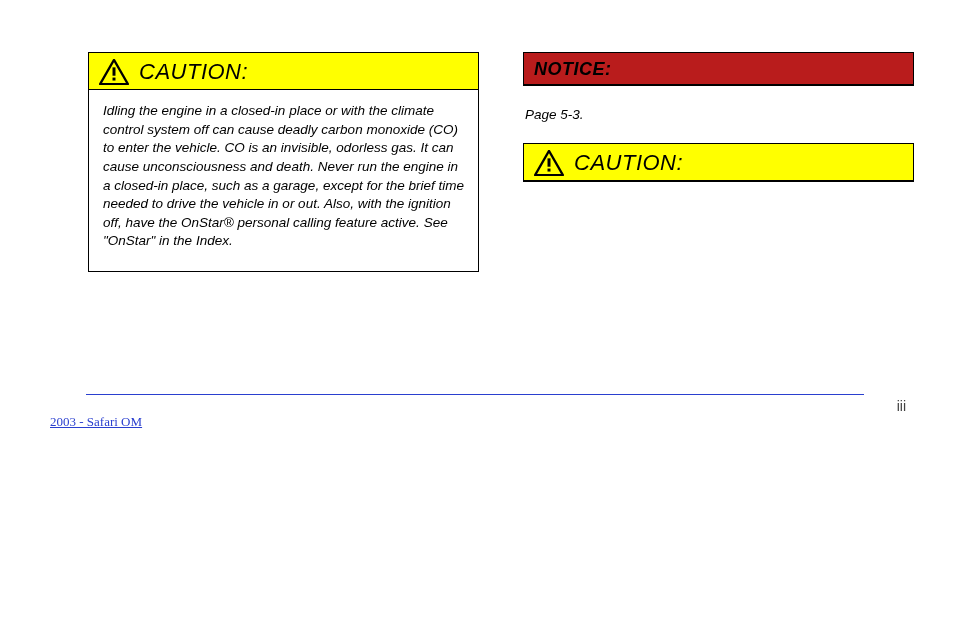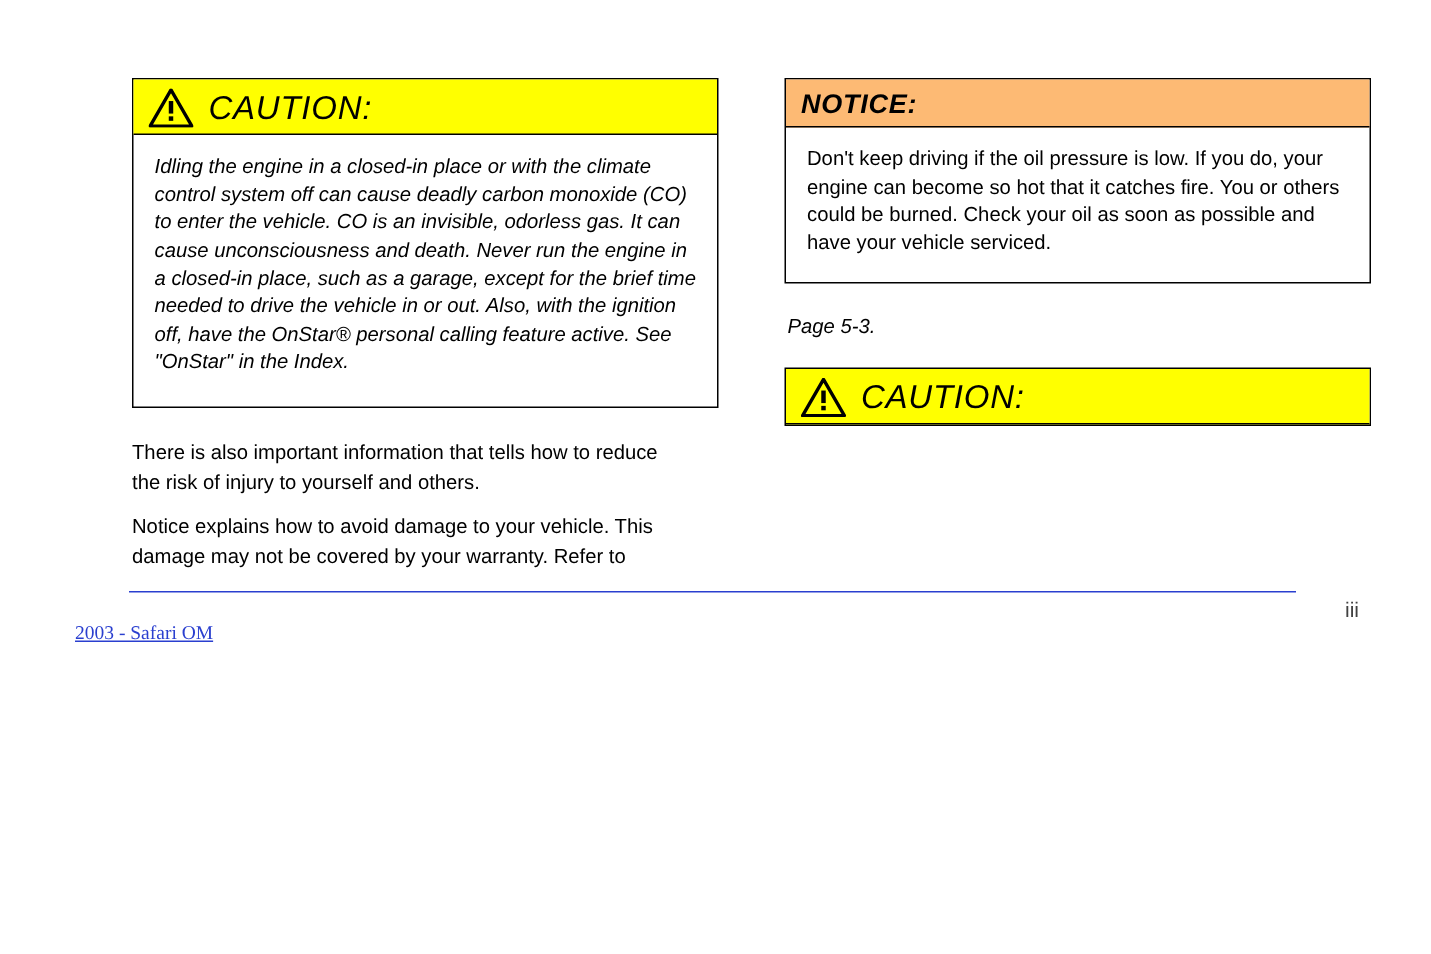--- a/index.html
+++ b/index.html
@@ -4,21 +4,21 @@
 <style>
   * { box-sizing: border-box; margin: 0; padding: 0; }
   html, body { width: 954px; height: 636px; background: #fff; font-family: Arial, Helvetica, sans-serif; color: #000; }
   .page { position: relative; width: 954px; height: 449px; padding: 0; }
   .columns { display: flex; gap: 44px; padding: 52px 40px 0 88px; }
   .col { flex: 1 1 0; min-width: 0; }
 
   .box { border: 1.5px solid #000; background: #fff; margin-bottom: 20px; }
   .box-header { display: flex; align-items: center; gap: 10px; padding: 6px 10px 4px 10px; border-bottom: 1.5px solid #000; }
   .caution-header { background: #ffff00; }
-  .notice-header { background: #fdba74; }
+  .notice-header { background: #b91c1c; }
   .box-header-title { font-size: 22px; font-style: italic; font-weight: 400; letter-spacing: 0.5px; }
   .hazard-icon { width: 30px; height: 26px; flex: 0 0 30px; }
   .box-body { padding: 12px 14px 16px 14px; font-size: 13.5px; line-height: 1.38; }
   .box-body p { margin: 0 0 4px 0; font-style: italic; }
 
   .page-ref { font-size: 13.5px; font-style: italic; line-height: 1.38; padding: 0 2px; }
 
   .prose { font-size: 13.5px; line-height: 1.45; padding: 14px 40px 0 88px; }
   .prose p { margin-bottom: 10px; max-width: 370px; }
 
@@ -44,34 +44,27 @@
           </span>
           <span class="box-header-title">CAUTION:</span>
         </div>
         <div class="box-body">
           <p>
             <span>Idling the engine in a closed-in place or with the climate control system off can cause deadly carbon monoxide (CO) to enter the vehicle. CO is an invisible, odorless gas. It can cause unconsciousness and death. Never run the engine in a closed-in place, such as a garage, except for the brief time needed to drive the vehicle in or out. Also, with the ignition off, have the OnStar® personal calling feature active. See "OnStar" in the Index.</span>
           </p>
         </div>
       </div>
 
-      <div class="prose" style="padding:0;">
-        <p>There is also important information that tells how to reduce the risk of injury to yourself and others.</p>
-        <p>
-          <span>Notice explains how to avoid damage to your vehicle. This damage may not be covered by your warranty. Refer to </span>
-        </p>
-      </div>
     </div>
 
     <div class="col">
       <div class="box">
         <div class="box-header notice-header">
           <span class="box-header-title" style="font-style: italic; font-weight: 700; font-size: 18px;">NOTICE:</span>
         </div>
-        <div class="box-body">Don't keep driving if the oil pressure is low. If you do, your engine can become so hot that it catches fire. You or others could be burned. Check your oil as soon as possible and have your vehicle serviced.</div>
       </div>
 
       <div class="page-ref">Page 5-3.</div>
 
       <div style="height: 18px;"></div>
 
       <div class="box">
         <div class="box-header caution-header">
           <span class="hazard-icon">
             <svg viewBox="0 0 32 28" width="30" height="26">

